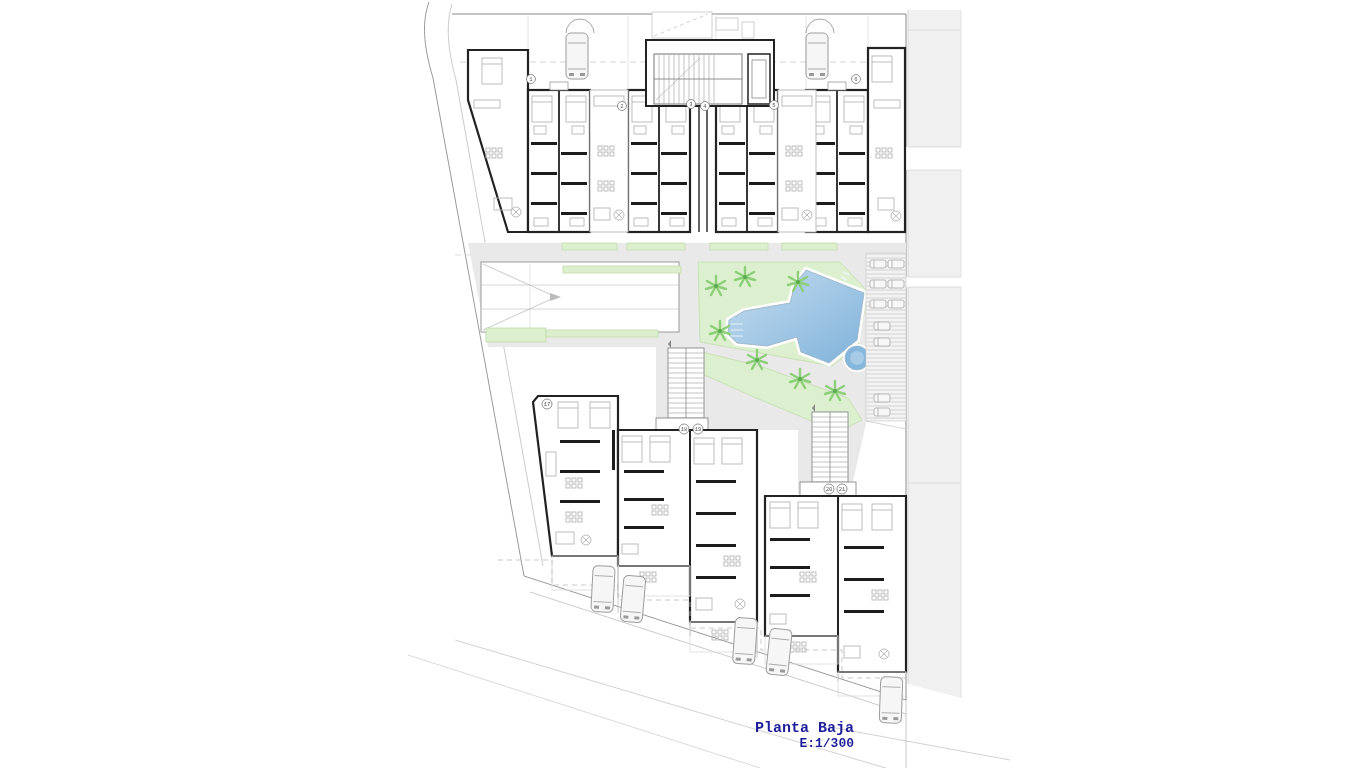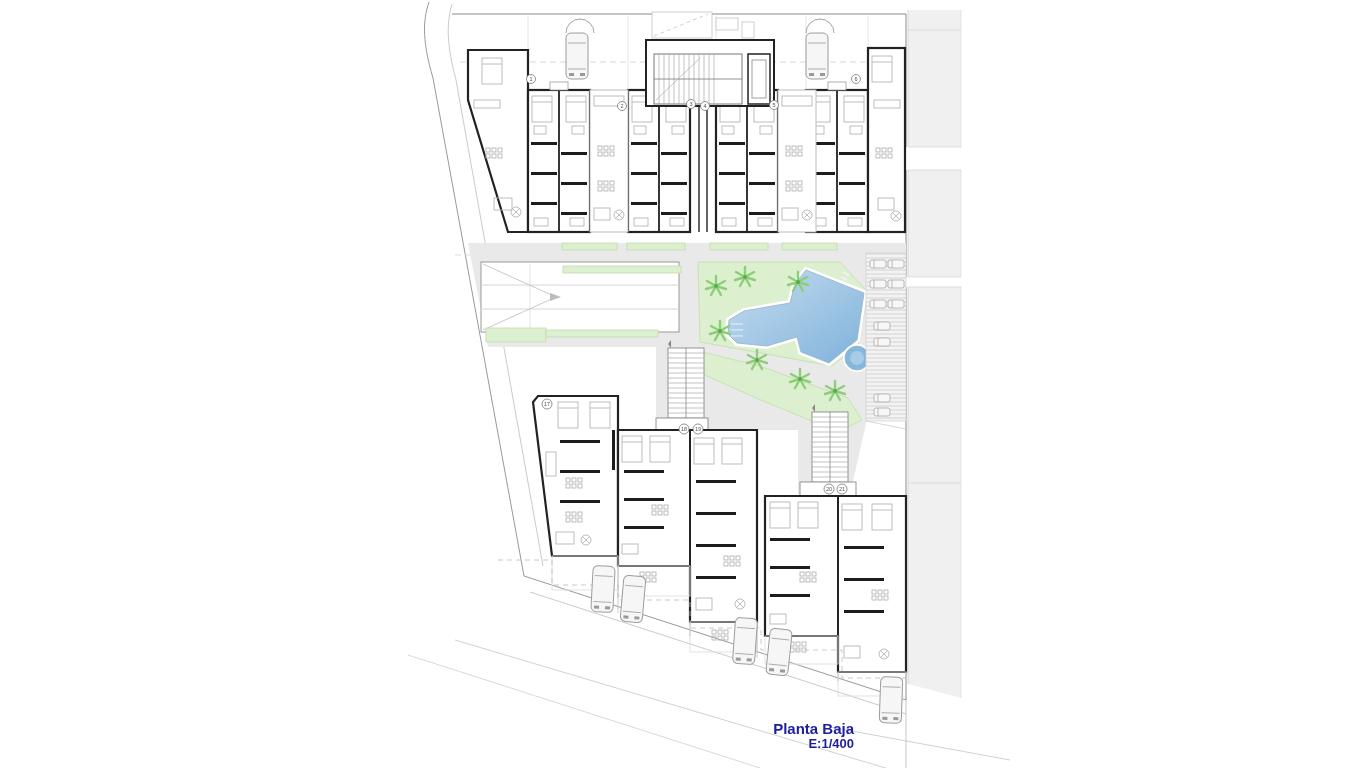--- a/index.html
+++ b/index.html
@@ -1,17 +1,17 @@
 <!DOCTYPE html>
 <html style="--title-text: #1e1e9c; --garden-green: #dcefce; --palm-green: #8ccf78; --pool-blue-light: #c6ddf0; --pool-blue-dark: #7fb2da; --paving-gray: #e9e9e9; --road-gray: #f0f0f0; --wall-black: #222222; --line-gray: #999999; --disclaimer-gray: #9a9a9a;"><head>
 <meta charset="utf-8">
 <style>
   html,body{margin:0;padding:0;background:#fff;}
   .canvas{position:relative;width:1258px;height:768px;background:#fff;overflow:hidden;
-          font-family:Liberation Sans, sans-serif;}
+          font-family:Liberation Mono, monospace;}
   svg{position:absolute;left:0;top:0;}
   .paving{fill:var(--paving-gray);}
   .road{fill:var(--road-gray);}
   .garden{fill:var(--garden-green);stroke:#c2ddac;stroke-width:.8;}
   .thin{stroke:var(--line-gray);fill:none;}
   .furn{stroke:#b5b5b5;fill:none;stroke-width:.9;}
   .bar{fill:#1c1c1c;}
   .title-block{position:absolute;right:404px;top:720px;text-align:right;color:var(--title-text);
                font-weight:bold;line-height:1.15;}
   .title-block .t1{font-size:15px;}
@@ -428,16 +428,16 @@
         <text x="698" y="431" text-anchor="middle" class="unit-label" font-size="4.8">19</text>
         <circle cx="829" cy="489" r="5" fill="#fff" stroke="#777" stroke-width="0.8"></circle>
         <text x="829" y="491" text-anchor="middle" class="unit-label" font-size="4.8">20</text>
         <circle cx="842" cy="489" r="5" fill="#fff" stroke="#777" stroke-width="0.8"></circle>
         <text x="842" y="491" text-anchor="middle" class="unit-label" font-size="4.8">21</text>
       </g>
 </svg>
 
 <div class="title-block">
   <div class="t1">Planta Baja</div>
-  <div class="t2">E:1/400</div>
+  <div class="t2">E:1/300</div>
 </div>
 
 </div>
 
 </body></html>

